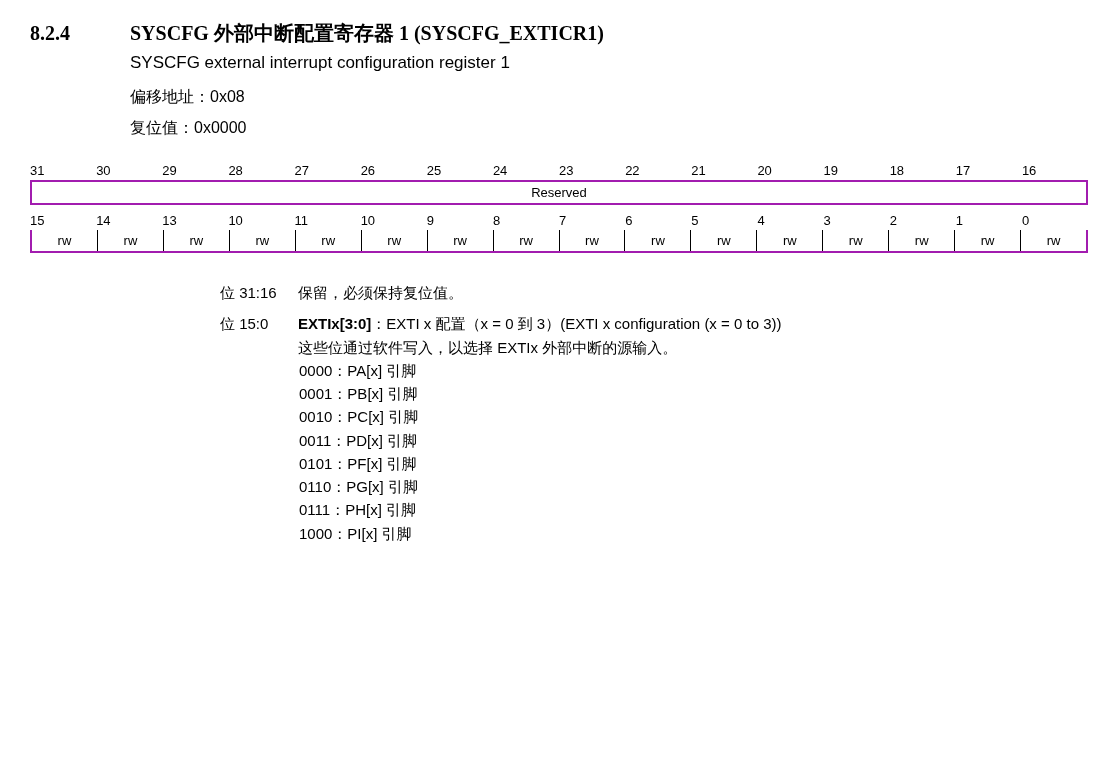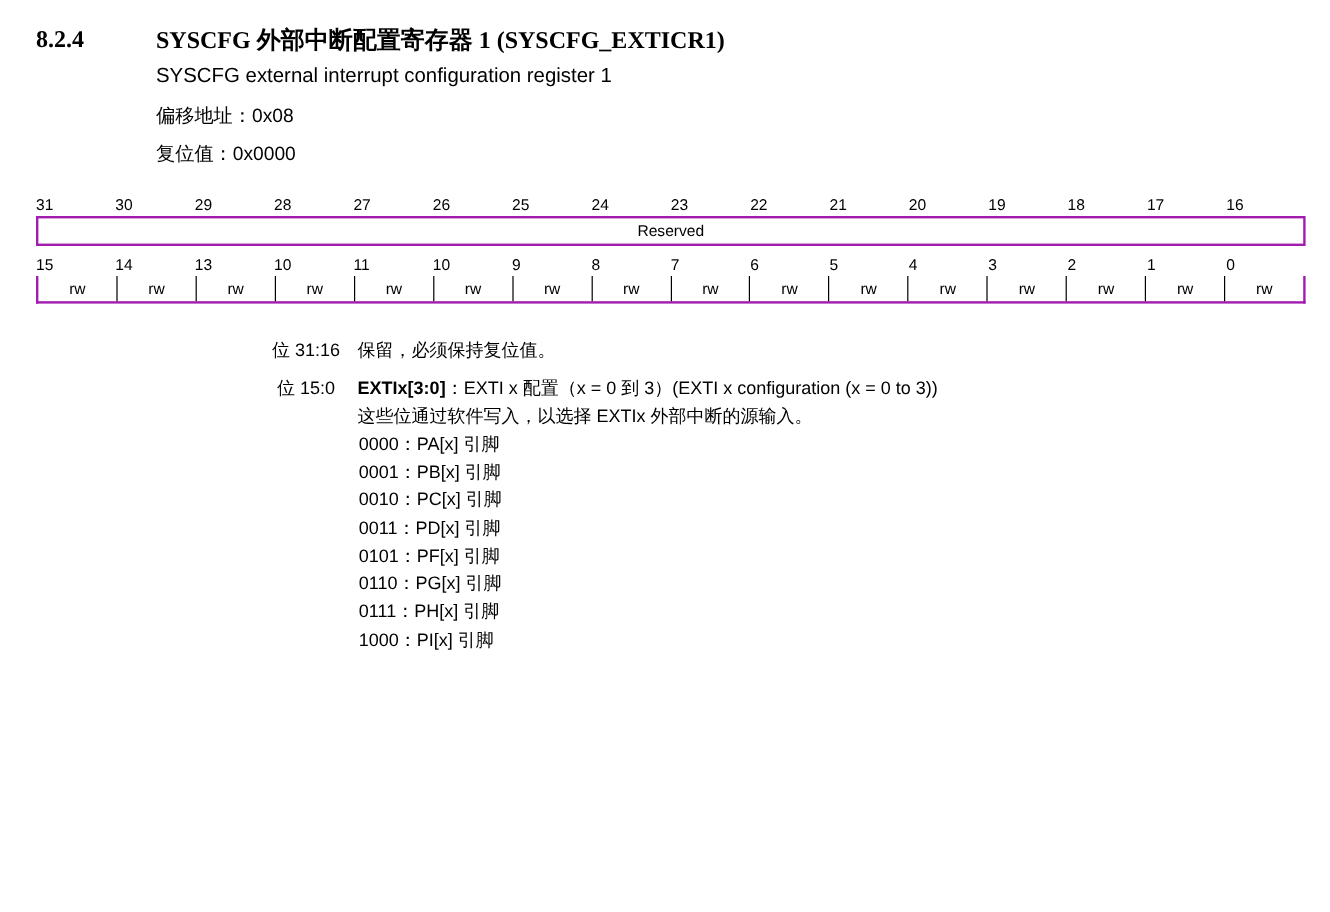--- a/index.html
+++ b/index.html
@@ -21,21 +21,21 @@
   .bitnum-row { display: flex; }
   .bitnum { flex: 1; text-align: left; font-size: 13px; padding: 2px 0; }
   .boxrow { display: flex; border: 2px solid #a21caf; }
   .cell { flex: 1; text-align: center; font-size: 13px; padding: 3px 0; border-right: 1px solid #000; }
   .cell:last-child { border-right: none; }
   .cell.span16 { flex: 16; }
   .cell.span4 { flex: 4; }
   .spacer6 { height: 6px; }
   .bitdesc { margin-left: 190px; margin-top: 28px; font-size: 15px; line-height: 1.55; }
   .bitdesc-row { display: flex; margin-bottom: 8px; }
-  .bitrange { width: 70px; text-align: center; padding-right: 8px; flex-shrink: 0; }
+  .bitrange { width: 70px; text-align: left; padding-right: 8px; flex-shrink: 0; }
   .bitbody { flex: 1; }
   .bold { font-weight: bold; }
   .enc-list { margin-left: 1px; }
 </style>
 </head>
 <body>
 
 <div class="header-row">
   <div class="section-num">8.2.4</div>
   <div class="section-title">SYSCFG 外部中断配置寄存器 1 (SYSCFG_EXTICR1)</div>

